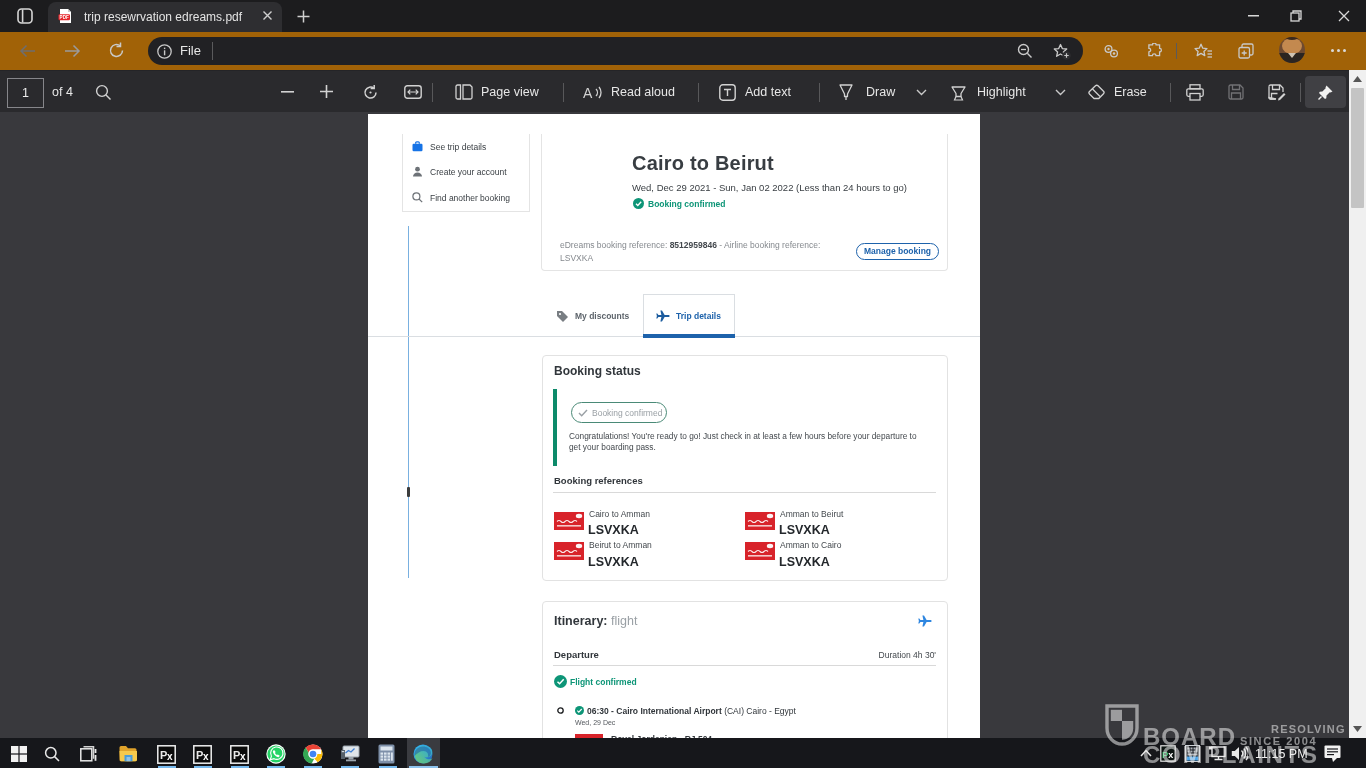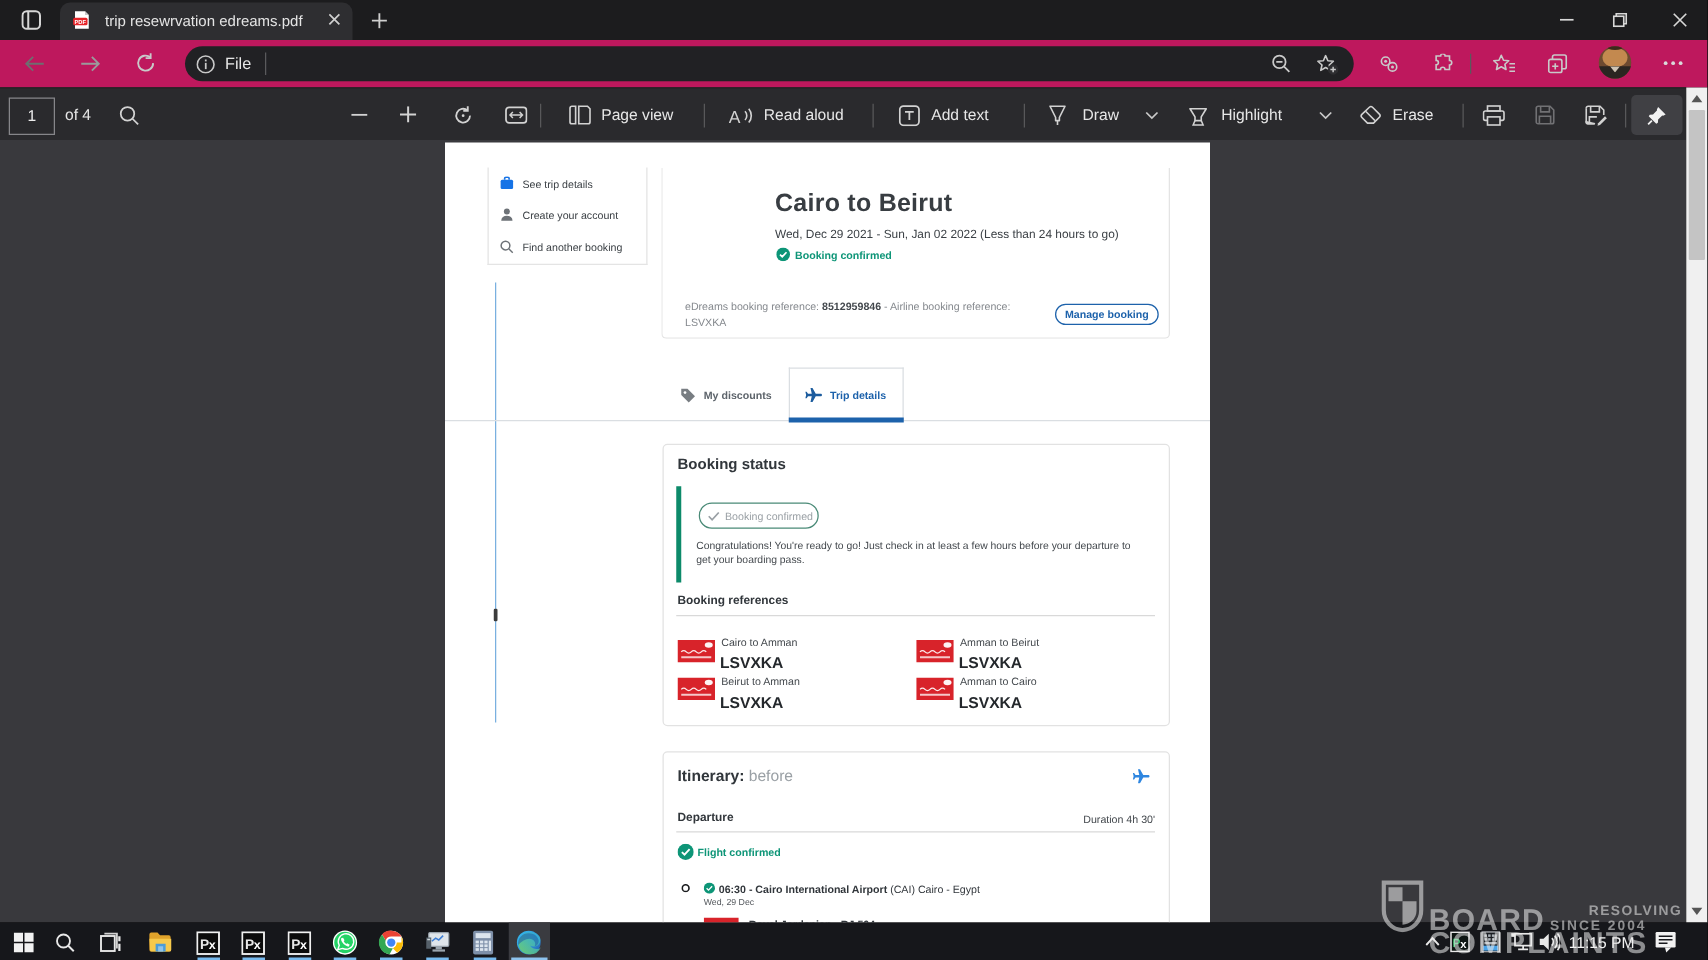--- a/index.html
+++ b/index.html
@@ -41,21 +41,21 @@
     </svg>
   <svg class="abs" style="left:1290px;top:10px" width="12" height="12" viewBox="0 0 12 12">
     <path d="M3 3 V1 h8 v8 h-2" fill="none" stroke="#d8d8d8" stroke-width="1.3"></path>
     <rect x="1" y="3" width="8" height="8" fill="none" stroke="#d8d8d8" stroke-width="1.3"></rect>
   </svg>
   <svg class="abs" style="left:1338px;top:10px" width="12" height="12" viewBox="0 0 12 12">
     <path d="M1 1 L11 11 M11 1 L1 11" stroke="#d8d8d8" stroke-width="1.3"></path>
   </svg>
 </div>
 
-<div class="abs" style="left:0;top:32px;width:1366px;height:38px;background:#be185d;">
+<div class="abs" style="left:0;top:32px;width:1366px;height:38px;background:#a16207;">
 
   <svg class="abs" style="left:19px;top:11px" width="17" height="16" viewBox="0 0 17 16">
     <path d="M16 8 H2 M7.5 2.5 L2 8 L7.5 13.5" fill="none" stroke="#6e6e70" stroke-width="1.5"></path>
   </svg>
   <svg class="abs" style="left:64px;top:11px" width="17" height="16" viewBox="0 0 17 16">
     <path d="M1 8 H15 M9.5 2.5 L15 8 L9.5 13.5" fill="none" stroke="#9a9a9c" stroke-width="1.5"></path>
   </svg>
   <svg class="abs" style="left:108px;top:10px" width="17" height="17" viewBox="0 0 17 17">
     <path d="M14.5 8.5 a6 6 0 1 1 -2.2-4.65" fill="none" stroke="#c9c9c9" stroke-width="1.5"></path>
     <path d="M12.5 0.5 v4 h-4" fill="none" stroke="#c9c9c9" stroke-width="1.5"></path>
@@ -214,21 +214,21 @@
 
   <div class="abs" style="left:1305px;top:5px;width:41px;height:32px;background:#404044;border-radius:4px;"></div>
   <svg class="abs" style="left:1317px;top:13px" width="17" height="17" viewBox="0 0 17 17">
     <path d="M9.5 1.5 L15.5 7.5 L13.5 8.5 L12.8 8.3 L9.5 11.6 L9.3 14.2 L8 15 L2 9 L2.8 7.7 L5.4 7.5 L8.7 4.2 L8.5 3.5 Z" fill="#f2f2f2"></path>
     <line x1="4.5" y1="12.5" x2="1.5" y2="15.5" stroke="#f2f2f2" stroke-width="1.4"></line>
   </svg>
 </div>
 
 <div class="abs" style="left:0;top:112px;width:1349px;height:626px;background:#39393d;"></div>
 
-<div class="abs" style="left:356px;top:114px;width:612px;height:624px;background:#ffffff;overflow:hidden;color:#3b4045;text-decoration:underline;">
+<div class="abs" style="left:368px;top:114px;width:612px;height:624px;background:#ffffff;overflow:hidden;color:#3b4045;text-decoration:underline;">
 
   <div class="abs" style="left:34px;top:20px;width:128px;height:78px;border-left:1px solid #e4e4e4;border-right:1px solid #e4e4e4;border-bottom:1px solid #e4e4e4;"></div>
   <svg class="abs" style="left:44px;top:27px" width="11" height="11" viewBox="0 0 11 11">
     <rect x="0.5" y="2.8" width="10" height="7.4" rx="1.2" fill="#1673e6"></rect>
     <path d="M3.7 2.8 V1.8 a1 1 0 0 1 1-1 h1.6 a1 1 0 0 1 1 1 v1" fill="none" stroke="#1673e6" stroke-width="1.3"></path>
   </svg>
   <div class="abs" style="left:62px;top:28px;font-size:8.5px;line-height:11px;color:#3b4045;">See trip details</div>
   <svg class="abs" style="left:44px;top:52px" width="11" height="11" viewBox="0 0 11 11">
     <circle cx="5.5" cy="3.2" r="2.4" fill="#6d7277"></circle>
     <path d="M1 10.5 a4.5 4 0 0 1 9 0 z" fill="#6d7277"></path>
@@ -306,21 +306,21 @@
   <svg class="abs" style="left:377px;top:428px" width="30" height="18" viewBox="0 0 30 18">
     <rect width="30" height="18" fill="#d8232a"></rect>
     <ellipse cx="25" cy="4" rx="3.2" ry="2.2" fill="#fff" opacity="0.95"></ellipse>
     <path d="M3 9.5 q2 -2 4 0 t4 0 t4 0 t4 0 t4 0" fill="none" stroke="#fff" stroke-width="1.1" opacity="0.9"></path>
     <rect x="3" y="13" width="24" height="1.6" fill="#fff" opacity="0.75"></rect>
   </svg>
   <div class="abs" style="left:412px;top:426px;font-size:8.5px;color:#43484d;line-height:10px;">Amman to Cairo</div>
   <div class="abs" style="left:411px;top:440.5px;font-size:12.5px;font-weight:bold;color:#24282c;line-height:14px;">LSVXKA</div>
 
   <div class="abs" style="left:174px;top:487px;width:406px;height:160px;border:1px solid #e2e2e2;border-radius:4px;"></div>
-  <div class="abs" style="left:186px;top:499.5px;font-size:12.5px;line-height:14px;"><b style="color:#31363b">Itinerary:</b> <span style="color:#9aa0a5">before</span></div>
+  <div class="abs" style="left:186px;top:499.5px;font-size:12.5px;line-height:14px;"><b style="color:#31363b">Itinerary:</b> <span style="color:#9aa0a5">flight</span></div>
   <svg class="abs" style="left:550px;top:501px" width="14" height="12" viewBox="0 0 14 12">
     <path d="M13.6 6 c0 0.55 -0.5 1 -1.2 1 H8.6 L6 11.6 H4.4 L5.4 7 H2.4 L1.3 8.6 H0.3 L0.9 6 0.3 3.4 h1 L2.4 5 h3 L4.4 0.4 H6 L8.6 5 h3.8 c0.7 0 1.2 0.45 1.2 1 z" fill="#2e86e0"></path>
   </svg>
   <div class="abs" style="left:186px;top:535px;font-size:9.5px;font-weight:bold;color:#31363b;line-height:12px;">Departure</div>
   <div class="abs" style="left:468px;top:535px;width:100px;text-align:right;font-size:8.5px;color:#43484d;line-height:12px;">Duration 4h 30'</div>
   <div class="abs" style="left:185px;top:551px;width:383px;height:1px;background:#d9d9d9;"></div>
   <svg class="abs" style="left:186px;top:561px" width="13" height="13" viewBox="0 0 13 13">
     <circle cx="6.5" cy="6.5" r="6.5" fill="#0d9577"></circle>
     <path d="M3.5 6.7 L5.6 8.7 L9.7 4.3" fill="none" stroke="#fff" stroke-width="1.5"></path>
   </svg>

